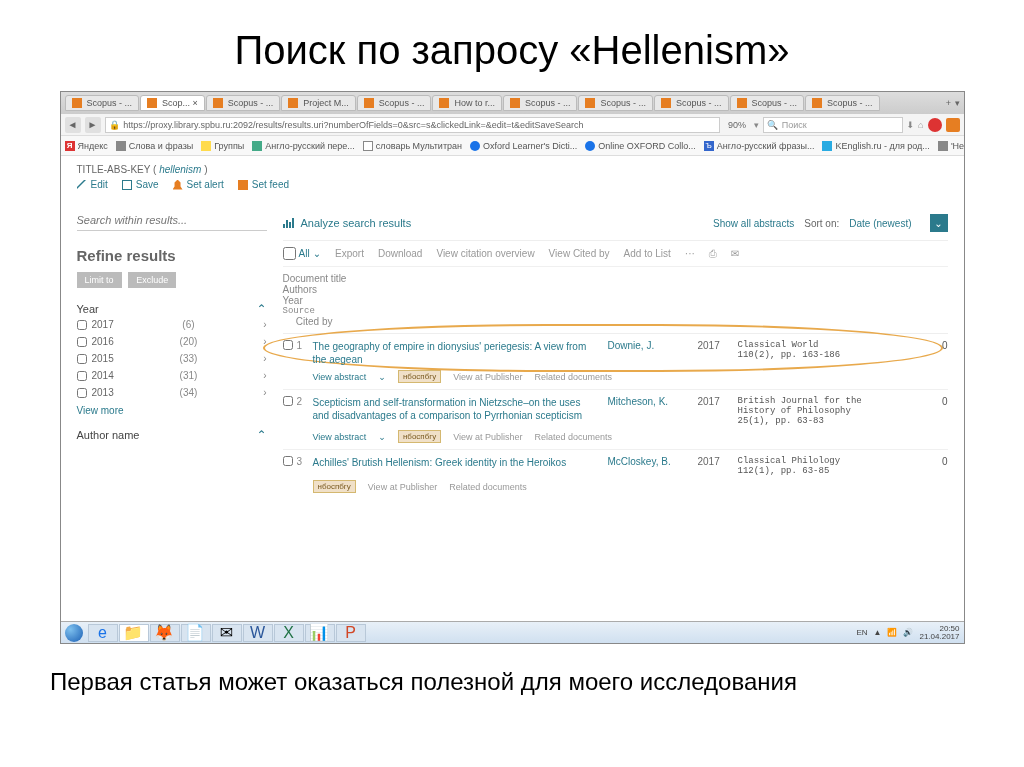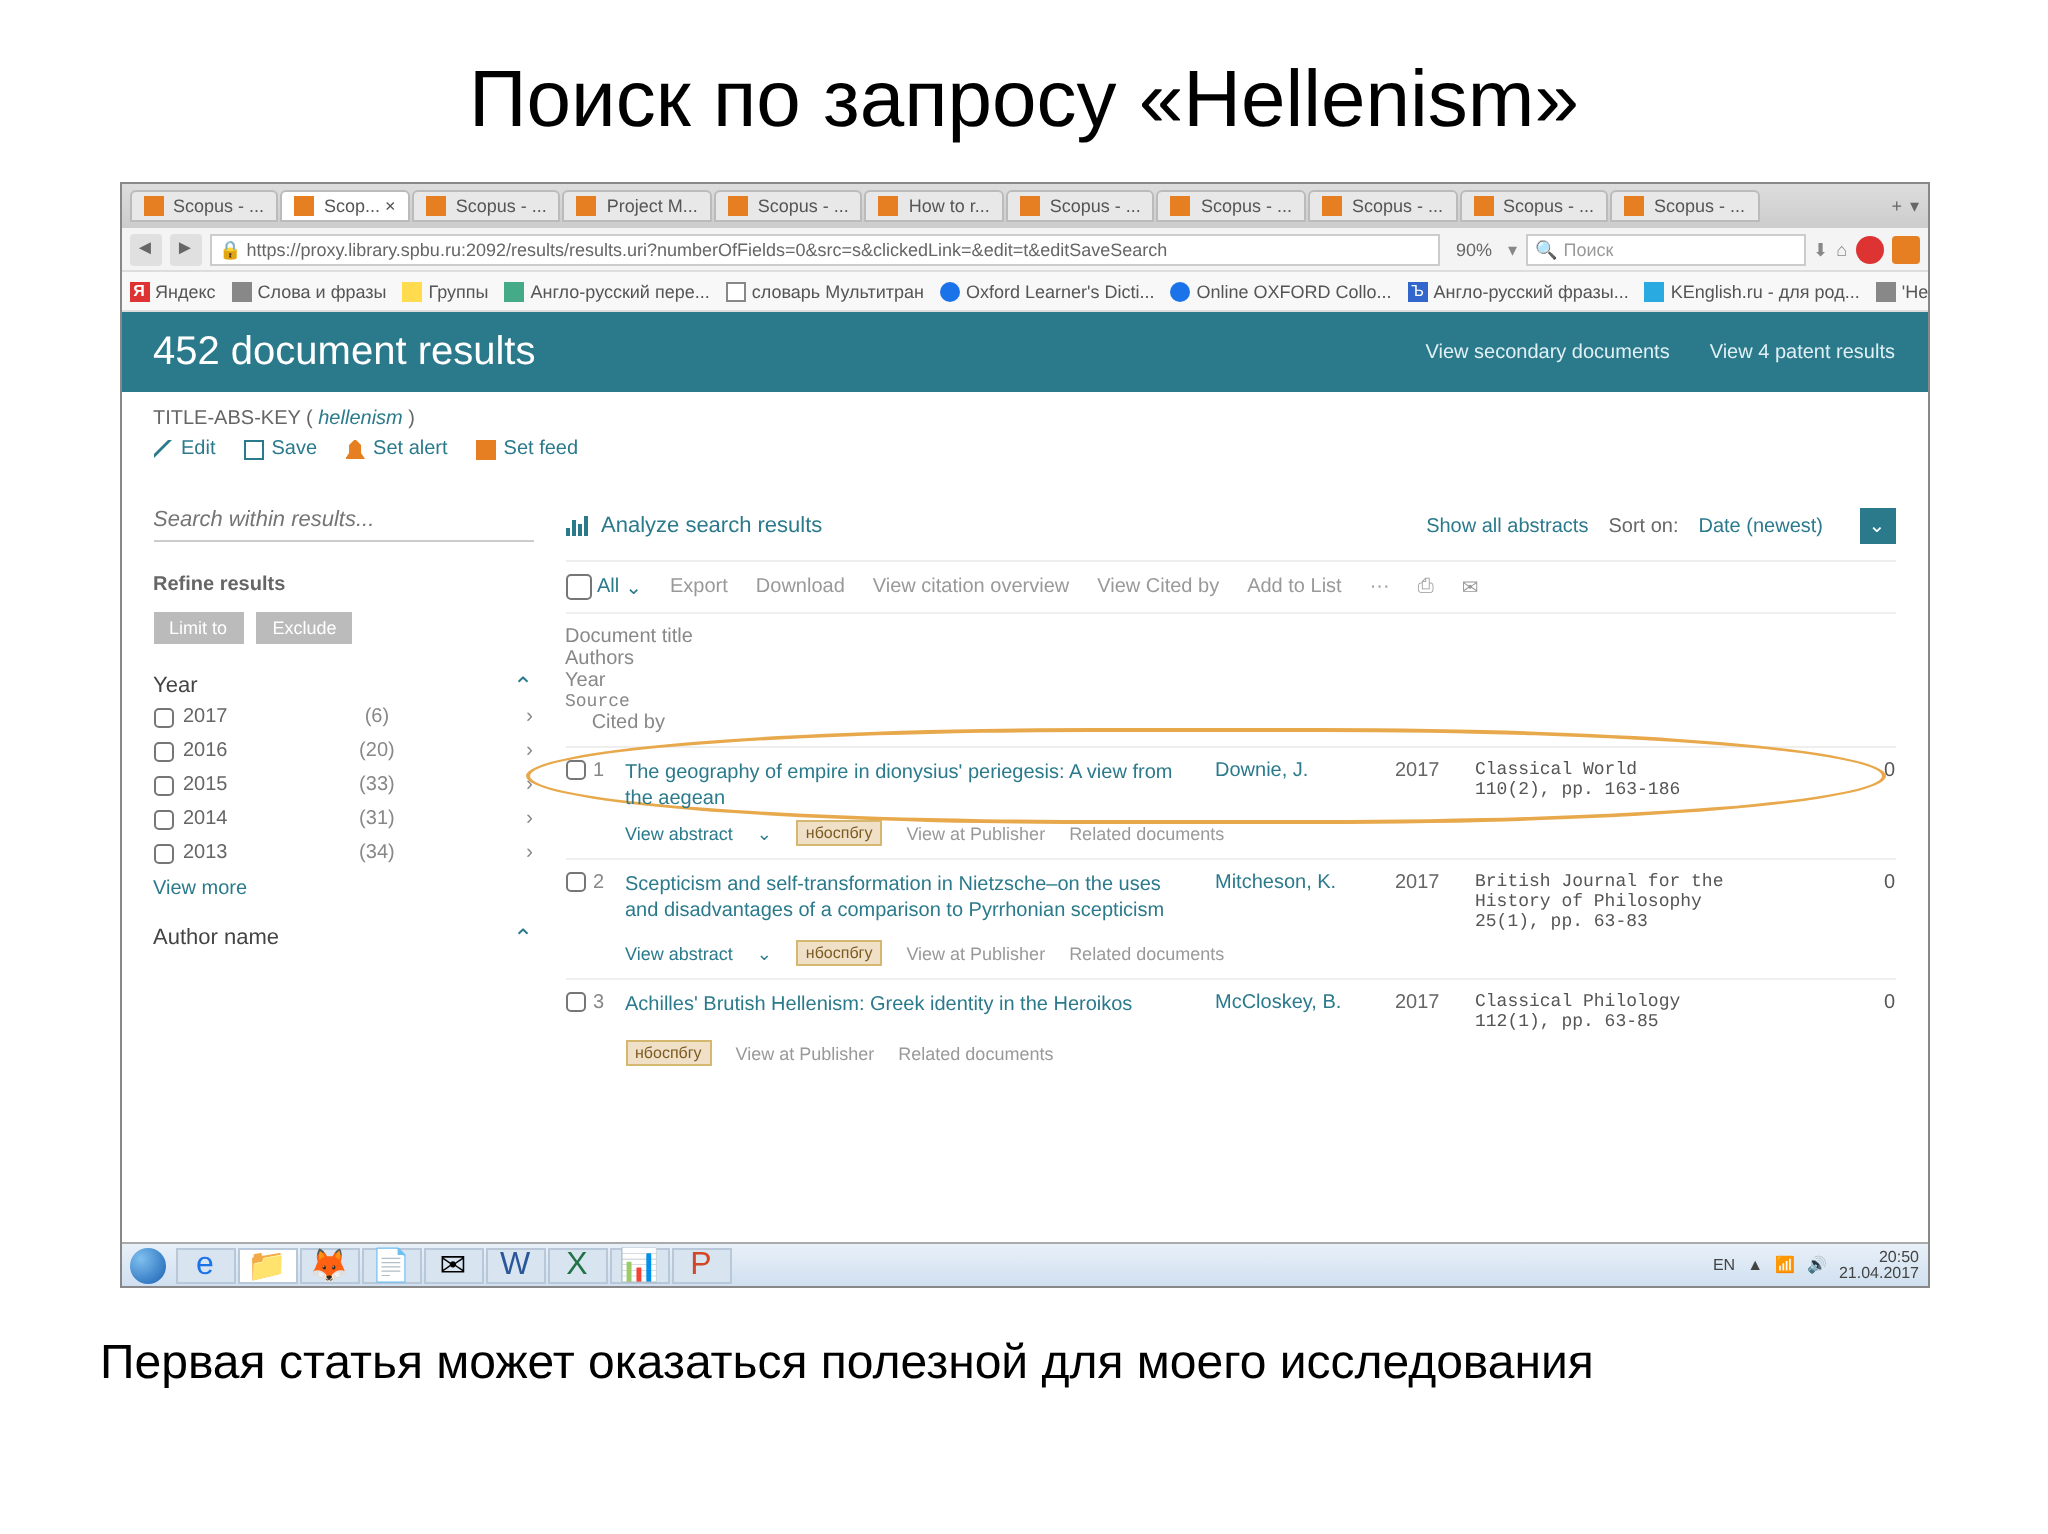--- a/index.html
+++ b/index.html
@@ -34,21 +34,21 @@
 .query-line .val { color: #2b7a8c; font-style: italic; }
 .actions-line { padding: 4px 16px 10px; font-size: 10px; color: #2b7a8c; display: flex; gap: 14px; }
 .actions-line span { display: flex; align-items: center; gap: 4px; }
 .ico { width: 10px; height: 10px; display: inline-block; }
 .ico-edit { background: #2b7a8c; clip-path: polygon(0 100%, 100% 0, 80% 0, 0 80%); }
 .ico-save { border: 1px solid #2b7a8c; }
 .ico-bell { background: #e67e22; clip-path: polygon(50% 0, 80% 30%, 80% 70%, 100% 100%, 0 100%, 20% 70%, 20% 30%);}
 .ico-rss { background: #e67e22; }
 .left-col { width: 190px; }
 .search-within { border: none; border-bottom: 1px solid #ccc; padding: 4px 0; font-size: 11px; color: #999; font-style: italic; width: 100%; background: transparent; }
-.refine-title { font-size: 10px; color: #666; margin: 16px 0 8px; font-weight: 600; }
+.refine-title { font-size: 15px; color: #666; margin: 16px 0 8px; font-weight: 600; }
 .btn-sm { background: #bbb; color: #fff; padding: 3px 8px; font-size: 9px; border: none; margin-right: 4px; }
 .facet-head { display: flex; justify-content: space-between; align-items: center; margin-top: 14px; font-size: 11px; color: #444; }
 .chev-up { color: #2b7a8c; font-size: 12px; }
 .facet-row { display: flex; justify-content: space-between; padding: 3px 0; font-size: 10px; color: #666; align-items:center;}
 .facet-row input[type="checkbox"] { width:10px; height:10px; margin-right:5px;}
 .facet-left { display:flex; align-items:center; }
 .facet-count { color: #888; }
 .view-more { color: #2b7a8c; font-size: 10px; margin-top: 4px; }
 .right-col { flex: 1; }
 .analyze-row { display: flex; justify-content: space-between; align-items: center; padding: 4px 0 8px; border-bottom: 1px solid #eee;}
@@ -196,27 +196,20 @@
         <span class="bm-icon bm-k"></span>
         <span>KEnglish.ru - для род...</span>
       </span>
     <span class="bm">
         <span class="bm-icon" style="background:#888"></span>
         <span>'He or she' versus 'the...</span>
       </span>
   </div>
 
   <div class="page-wrap">
-    <div class="results-header">
-      <span>452 document results</span>
-      <div class="results-header-links">
-        <span>View secondary documents</span>
-        <span>View 4 patent results</span>
-      </div>
-    </div>
 
     <div class="query-line">
       <span class="kw">TITLE-ABS-KEY (</span>
       <span class="val">hellenism</span>
       <span class="kw">)</span>
     </div>
 
     <div class="actions-line">
       <span>
           <span class="ico ico-edit"></span>

